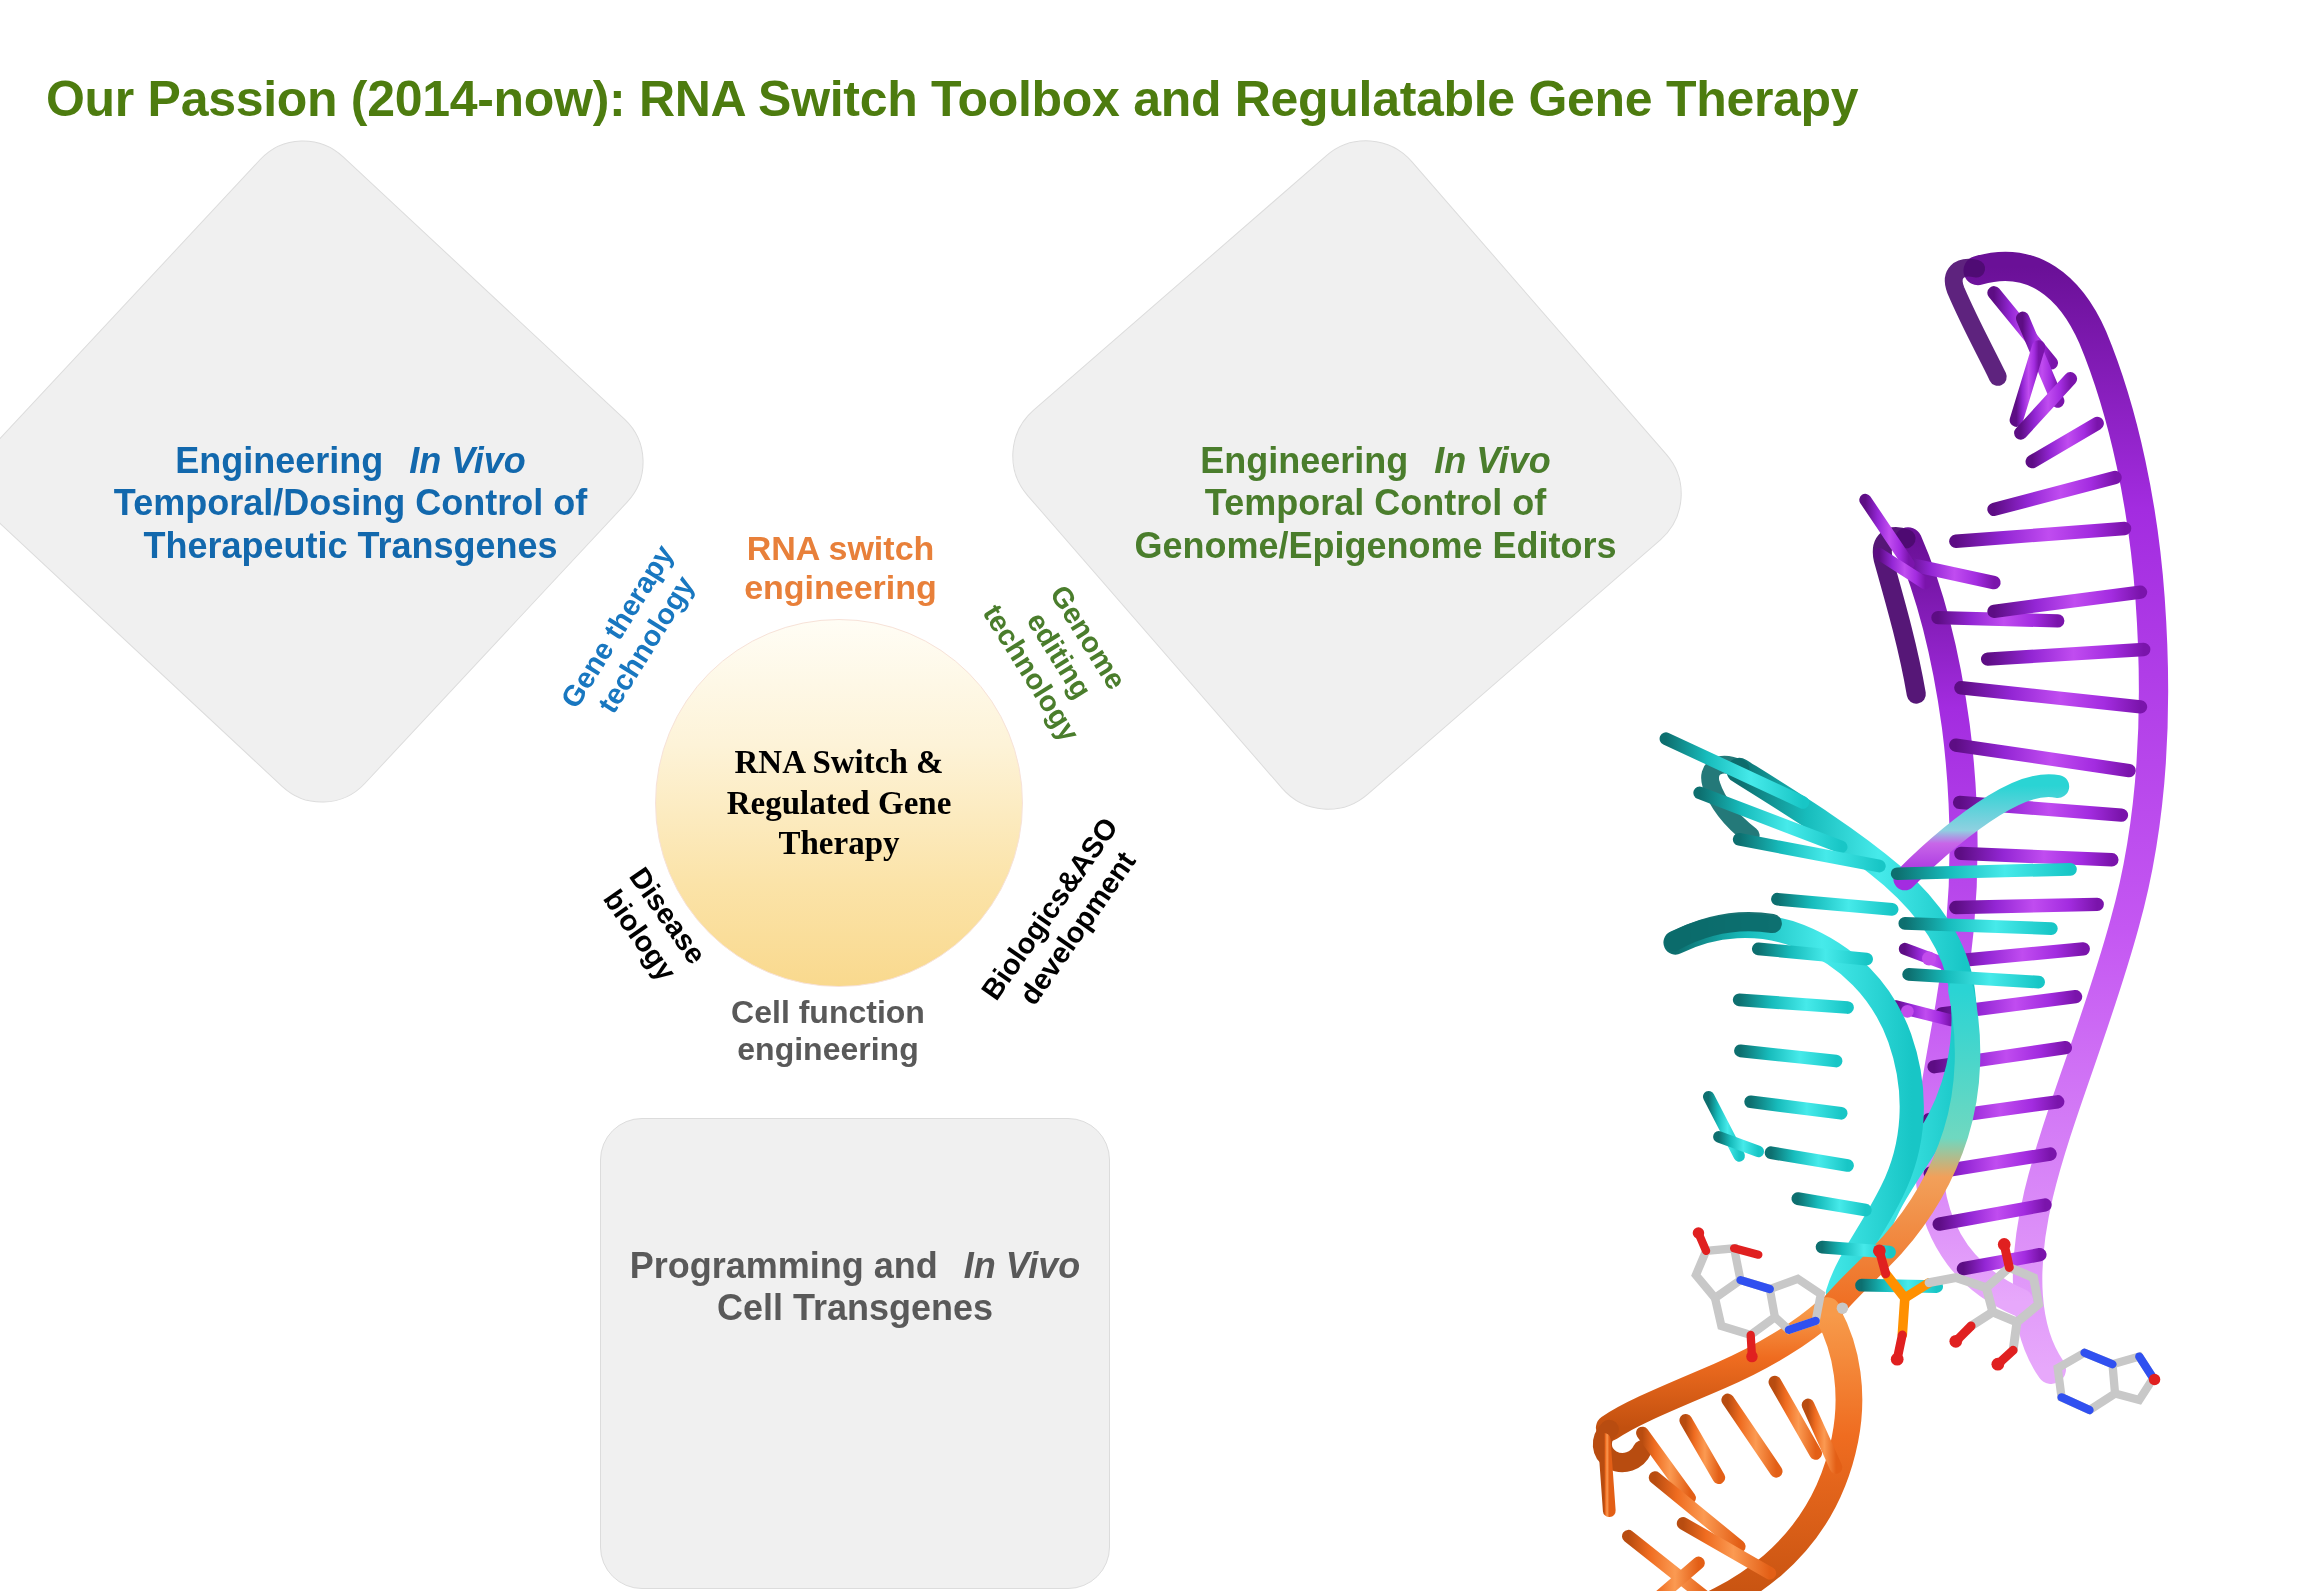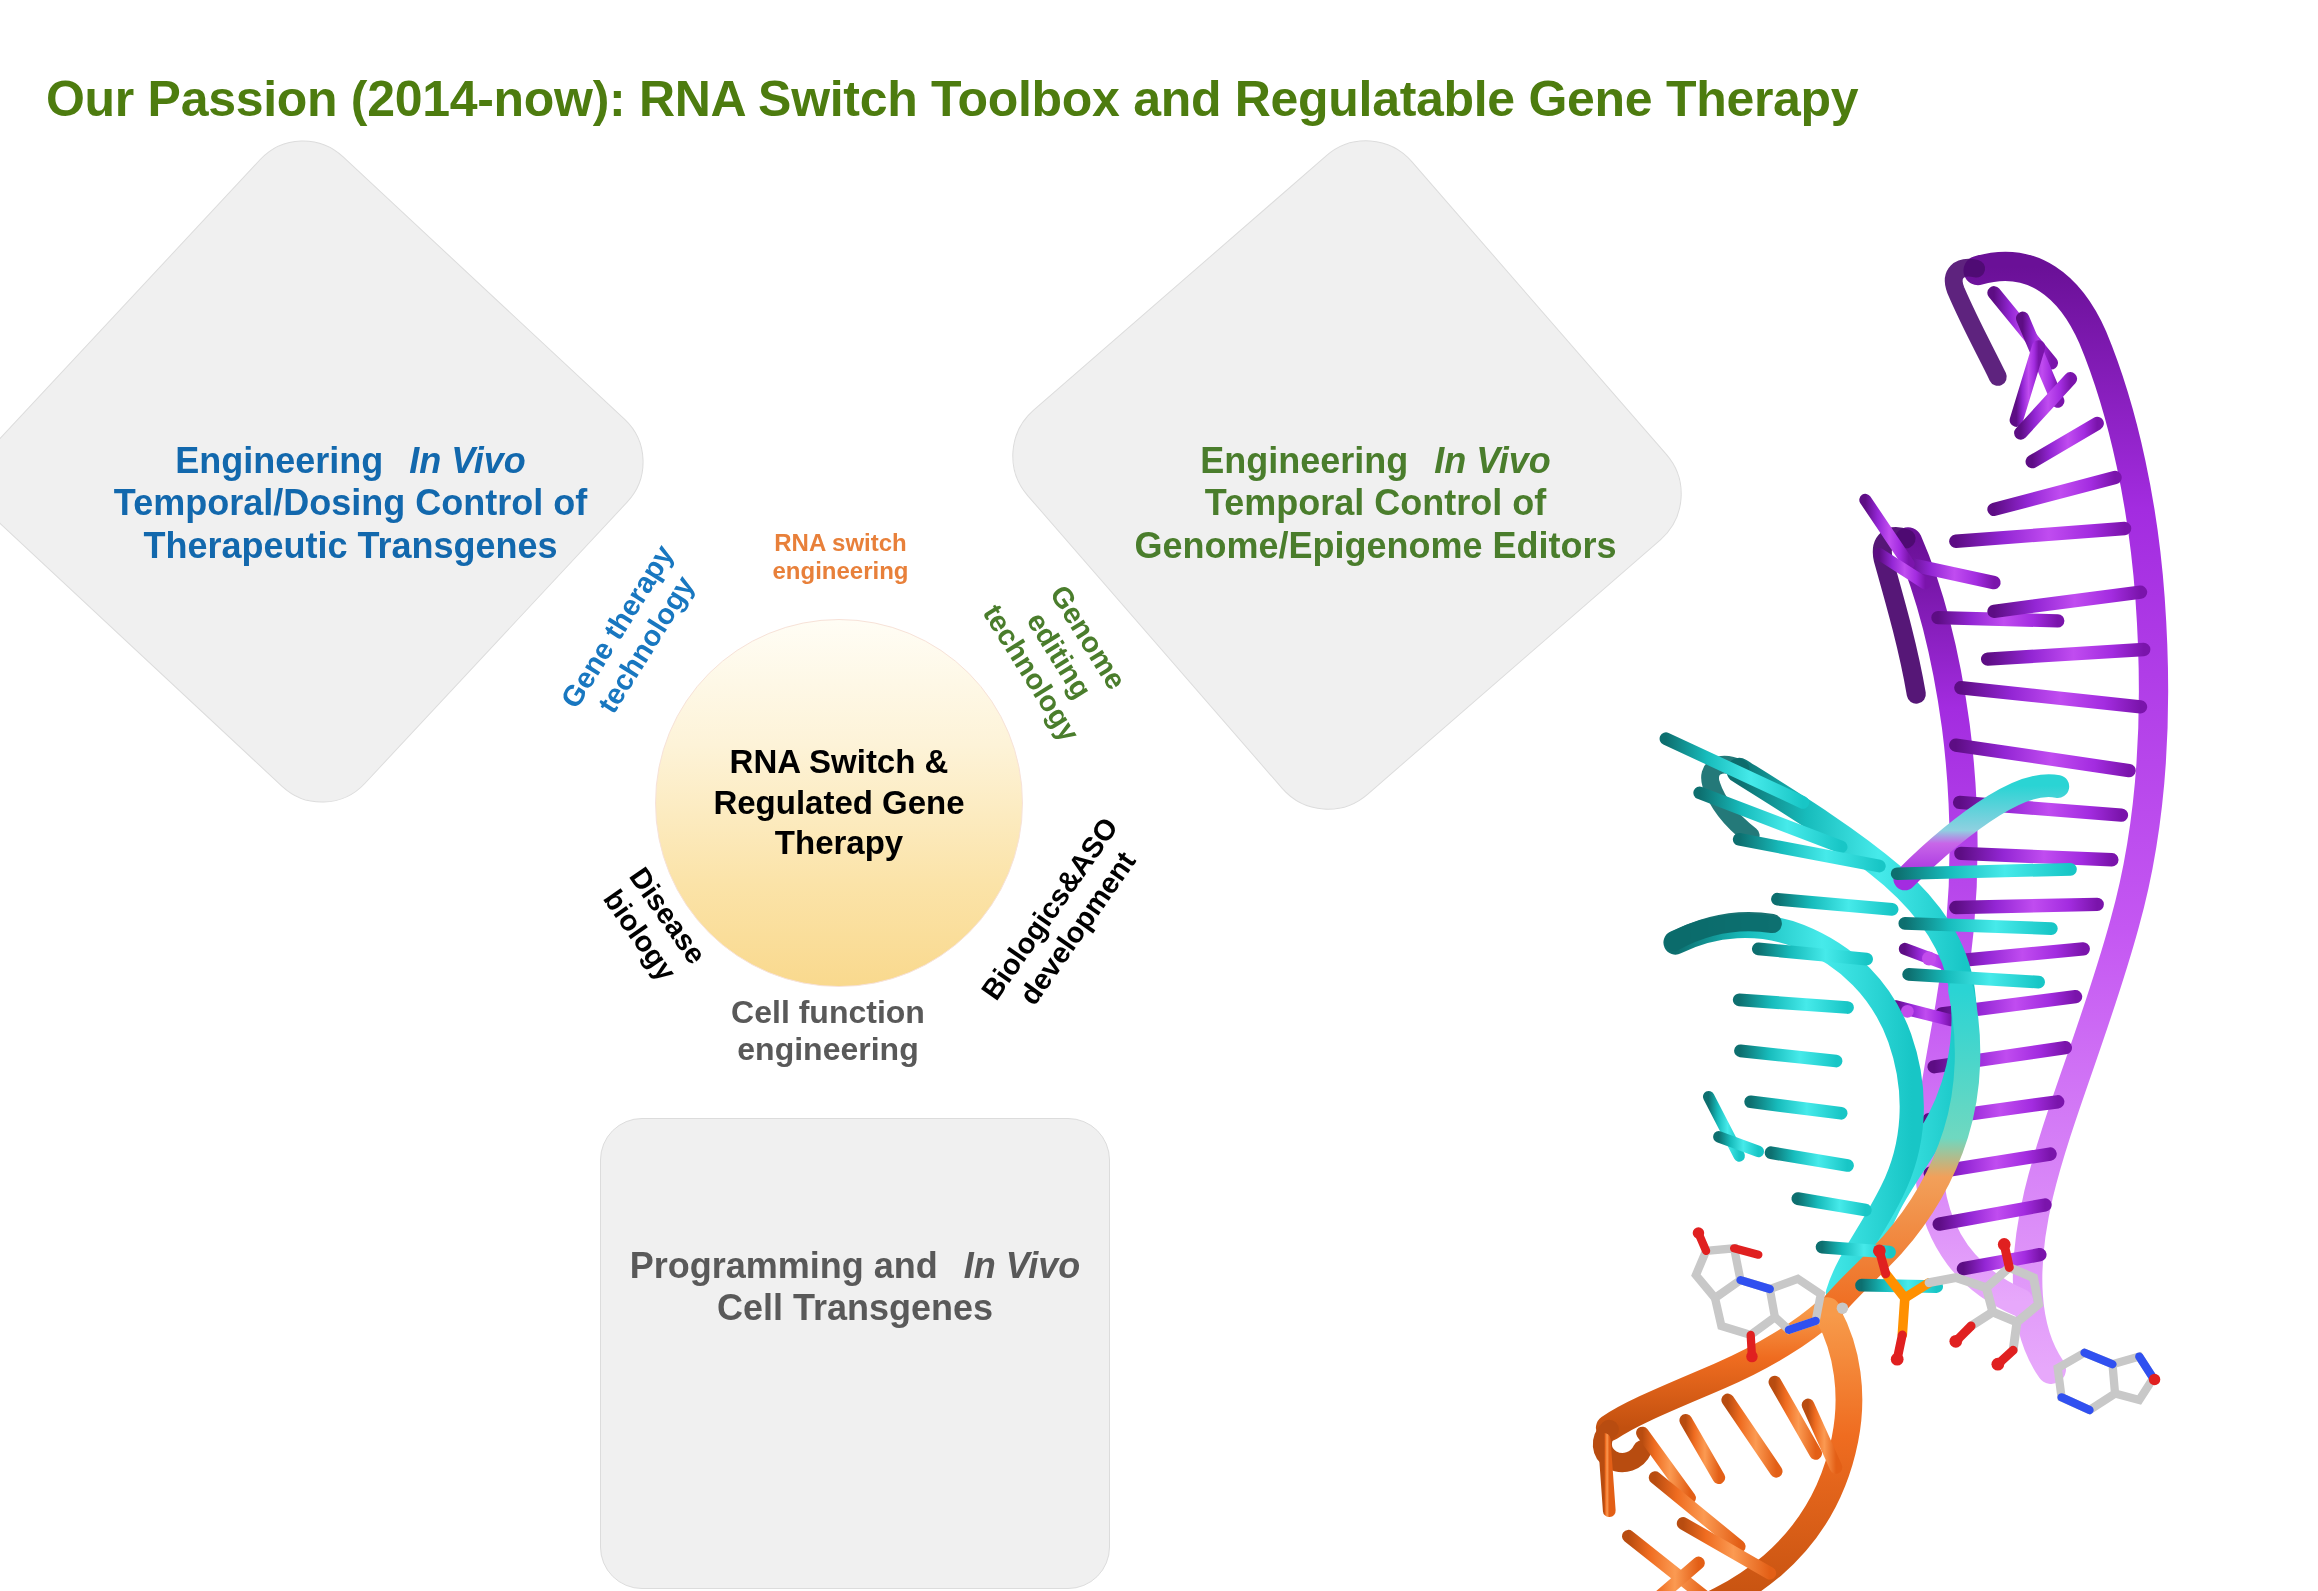--- a/index.html
+++ b/index.html
@@ -60,31 +60,31 @@
   #center-circle{
     position:absolute; left:655px; top:619px;
     width:368px; height:368px; border-radius:50%;
     background:linear-gradient(180deg,#fffdf5 0%,#fdf3d8 34%,#fbe3a8 72%,#f9d98e 100%);
     border:1.9px solid #f7e2d8;
     display:flex; align-items:center; justify-content:center;
     box-sizing:border-box;
   }
   #center-circle-label{
     font-size:33px; font-weight:bold; color:#000000;
-    text-align:center; line-height:1.24; width:274px;
+    text-align:center; line-height:1.24; width:274px;font-family:Liberation Serif, serif;
   }
 
   
   .ring-label{
     position:absolute; font-weight:bold; line-height:1.16;
     white-space:pre-line; text-align:center;
   }
   #label-rna-switch{
     left:713px; top:529px; width:255px;
-    font-size:24px; color:#e8803a;
+    font-size:34px; color:#e8803a;
   }
   #label-gene-therapy{
     left:527px; top:602px; width:210px;
     font-size:29px; color:#1877c0;
     transform:rotate(-58deg); transform-origin:50% 50%;
     text-align:center;
   }
   #label-genome-editing{
     left:954px; top:605px; width:210px;
     font-size:29px; color:#4a7d2c;

